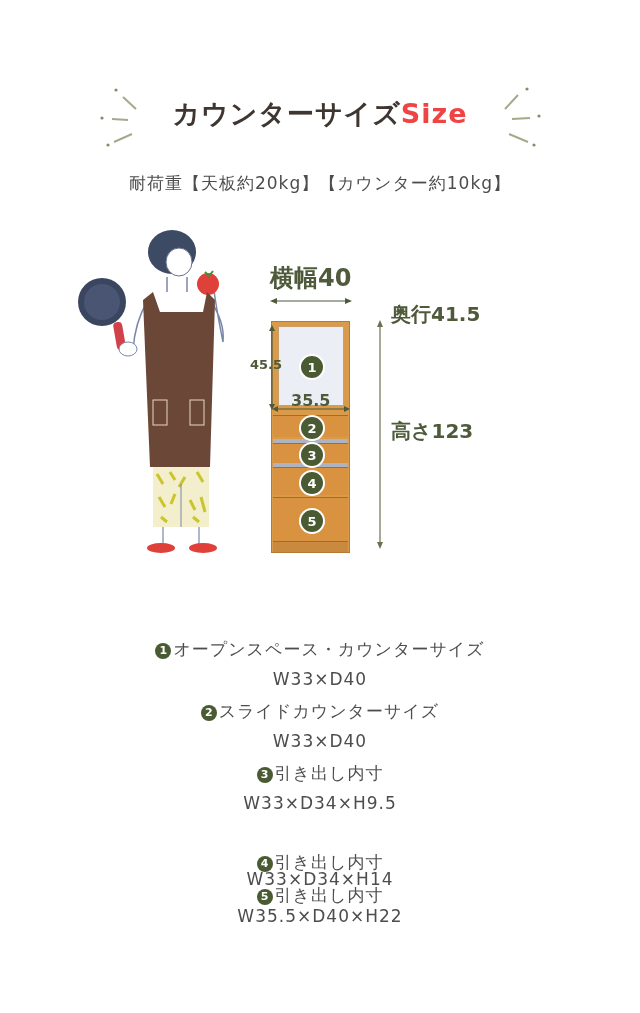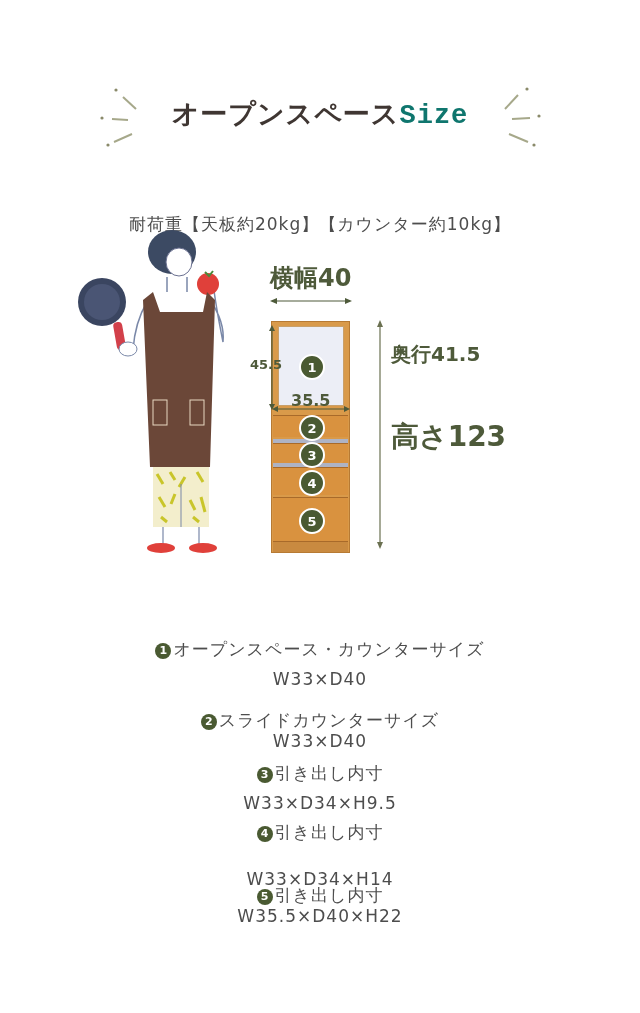--- a/index.html
+++ b/index.html
@@ -3,30 +3,30 @@
 <meta charset="utf-8">
 <style>
   html, body { margin:0; padding:0; background:#ffffff; }
   body { width:640px; height:1013px; position:relative; overflow:hidden;
          font-family:"DejaVu Sans", "Liberation Sans", sans-serif; color:#4a4a4a; }
   .abs { position:absolute; }
 
   
   .title { left:0; width:640px; top:96px; text-align:center; font-size:27px; font-weight:bold;
            color:#3f3632; letter-spacing:1px; }
-  .title .accent { color:#0f766e;font-family:Liberation Mono, monospace; }
+  .title .accent { color:#ef4444; }
   .sparks { width:60px; height:70px; }
 
-  .load { left:0; width:640px; top:172px; text-align:center; font-size:17px; color:#4d4d4d; letter-spacing:1px;margin-top:41px; }
+  .load { left:0; width:640px; top:172px; text-align:center; font-size:17px; color:#4d4d4d; letter-spacing:1px; }
 
   
   .dim { color:#4e5a3a; font-weight:bold; }
   .dim-width { left:270px; top:262px; font-size:24px; }
-  .dim-depth { left:391px; top:301px; font-size:20px;margin-top:40px; }
-  .dim-height { left:391px; top:418px; font-size:28px; }
+  .dim-depth { left:391px; top:301px; font-size:20px; }
+  .dim-height { left:391px; top:418px; font-size:20px; }
   .dim-inner-h { left:250px; top:357px; font-size:13px; }
   .dim-inner-w { left:291px; top:391px; font-size:16px; }
 
   
   .cabinet { left:271px; top:321px; width:79px; height:232px; background:#d99a4a; border:1px solid #b77a33; box-sizing:border-box; }
   .cab-open { left:278px; top:326px; width:66px; height:80px; background:#eceef6; border:1px solid #c9a06a; box-sizing:border-box; }
   .drawer { left:273px; width:75px; background:#d9923f; border-top:1px solid #a86a2a; box-sizing:border-box; }
   .steel { left:273px; width:75px; height:4px; background:#aeb3c4; }
 
   .badge { width:22px; height:22px; border-radius:50%; background:#4a5a32; color:#fff; border:2px solid #fff;
@@ -51,21 +51,21 @@
 <svg class="abs sparks" style="left:490px;top:82px;" viewBox="0 0 60 70">
   <circle cx="37" cy="7" r="1.6" fill="#8a8a6a"></circle>
   <line x1="28" y1="13" x2="15" y2="27" stroke="#a6a88a" stroke-width="2"></line>
   <circle cx="49" cy="34" r="1.6" fill="#8a8a6a"></circle>
   <line x1="22" y1="37" x2="40" y2="36" stroke="#a6a88a" stroke-width="2"></line>
   <circle cx="44" cy="63" r="1.6" fill="#8a8a6a"></circle>
   <line x1="19" y1="52" x2="38" y2="60" stroke="#a6a88a" stroke-width="2"></line>
 </svg>
 
 <div class="abs title">
-  <span>オープンスペース</span><span class="accent">Size</span>
+  <span>カウンターサイズ</span><span class="accent">Size</span>
 </div>
 
 <div class="abs load">耐荷重【天板約20kg】【カウンター約10kg】</div>
 
 <svg class="abs" style="left:75px;top:222px;" width="160" height="340" viewBox="0 0 160 340">
 
   <ellipse cx="97" cy="30" rx="24" ry="22" fill="#3c4a63"></ellipse>
   <ellipse cx="104" cy="40" rx="13" ry="14" fill="#ffffff" stroke="#6a7090" stroke-width="1"></ellipse>
 
   <path d="M92 55 L92 70 M112 55 L112 70" stroke="#7a88a8" stroke-width="1.5" fill="none"></path>
@@ -142,20 +142,20 @@
 <div class="abs drawer" style="top:541px;height:11px;background:#c98a40;"></div>
 
 <div class="abs badge" style="left:299px;top:354px;">1</div>
 <div class="abs badge" style="left:299px;top:415px;">2</div>
 <div class="abs badge" style="left:299px;top:442px;">3</div>
 <div class="abs badge" style="left:299px;top:470px;">4</div>
 <div class="abs badge" style="left:299px;top:508px;">5</div>
 
 <div class="abs spec" style="top:638px;"><span class="num">1</span><span>オープンスペース・カウンターサイズ</span></div>
 <div class="abs spec" style="top:669px;">W33×D40</div>
-<div class="abs spec" style="top:700px;margin-top:9px;"><span class="num">2</span><span>スライドカウンターサイズ</span></div>
+<div class="abs spec" style="top:700px;"><span class="num">2</span><span>スライドカウンターサイズ</span></div>
 <div class="abs spec" style="top:731px;">W33×D40</div>
 <div class="abs spec" style="top:762px;"><span class="num">3</span><span>引き出し内寸</span></div>
 <div class="abs spec" style="top:793px;">W33×D34×H9.5</div>
-<div class="abs spec" style="top:821px;"><span class="num">4</span><span>引き出し内寸</span></div>
+<div class="abs spec" style="top:851px;"><span class="num">4</span><span>引き出し内寸</span></div>
 <div class="abs spec" style="top:854px;margin-top:15px;">W33×D34×H14</div>
 <div class="abs spec" style="top:884px;"><span class="num">5</span><span>引き出し内寸</span></div>
 <div class="abs spec" style="top:906px;">W35.5×D40×H22</div>
 
 </body></html>

